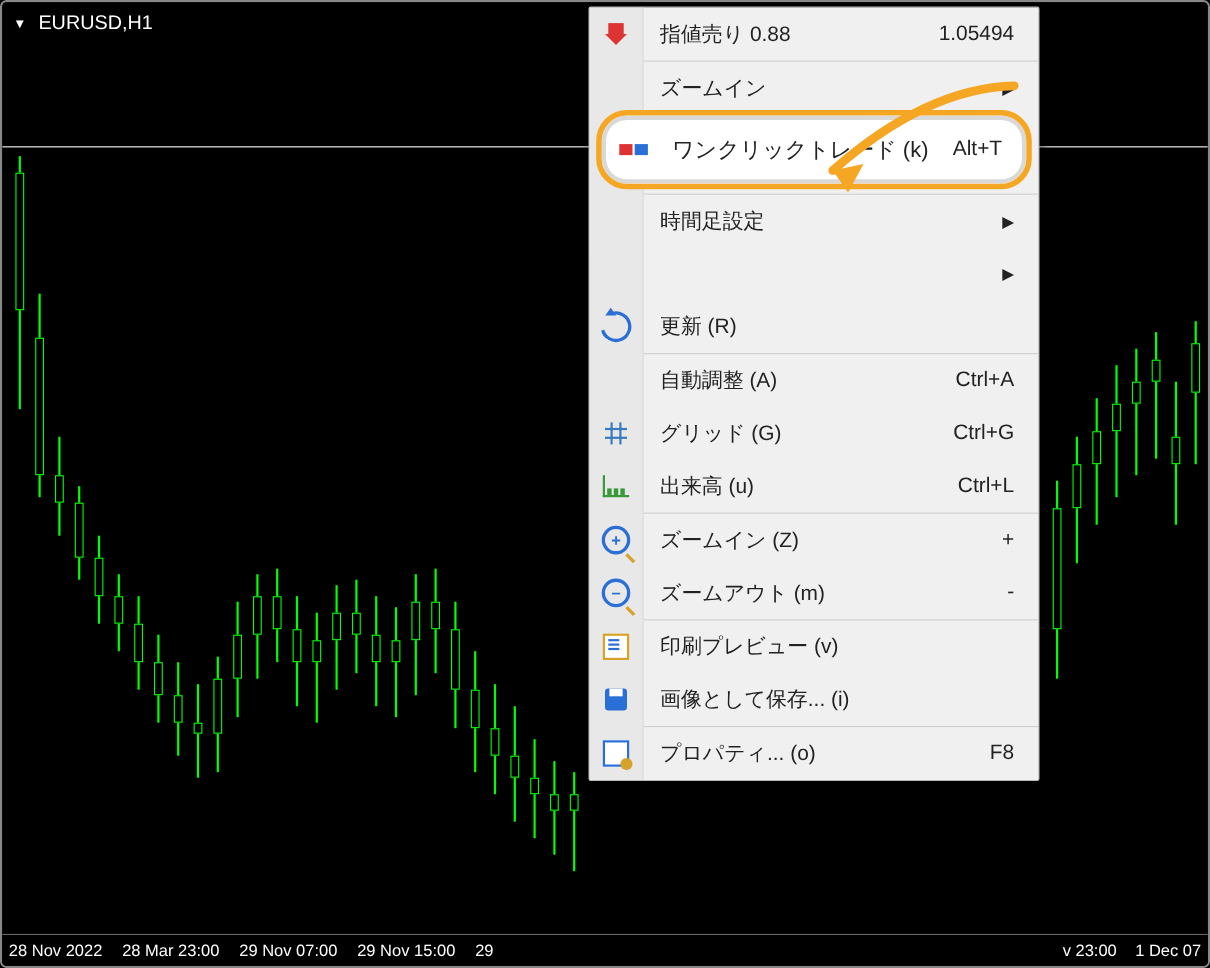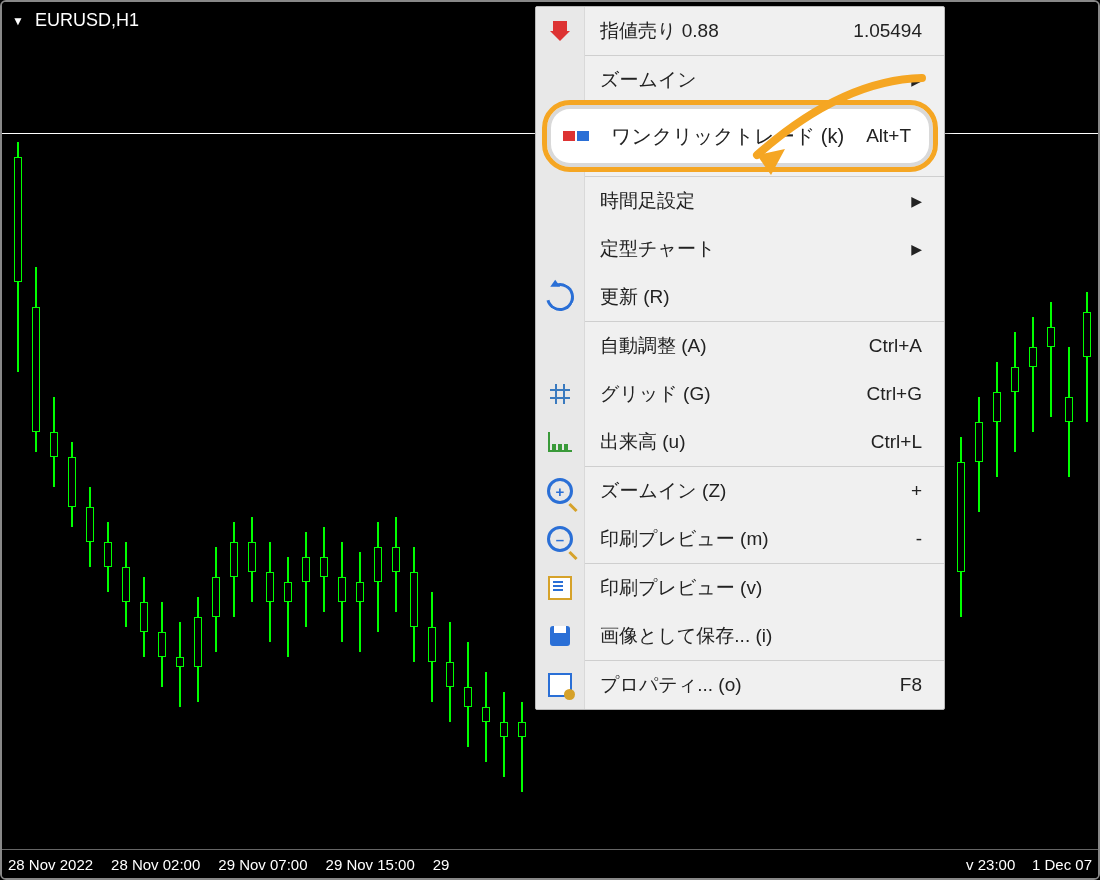--- a/index.html
+++ b/index.html
@@ -222,21 +222,21 @@
           <div class="wick" style="top: 345px; height: 130px;"></div>
           <div class="body" style="top: 395px; height: 25px;"></div>
         </div>
         <div class="c" style="left: 1081px;">
           <div class="wick" style="top: 290px; height: 130px;"></div>
           <div class="body" style="top: 310px; height: 45px; background: rgb(0, 0, 0);"></div>
         </div>
       </div>
     <div class="xaxis">
       <span class="xl">28 Nov 2022</span>
-      <span class="xl">28 Nov 02:00</span>
+      <span class="xl">28 Mar 23:00</span>
       <span class="xl">29 Nov 07:00</span>
       <span class="xl">29 Nov 15:00</span>
       <span class="xl">29</span>
       <span class="xr">
         <span>v 23:00</span>&nbsp;&nbsp;&nbsp;
         <span>1 Dec 07</span>
       </span>
     </div>
   </div>
 
@@ -270,21 +270,20 @@
         </div>
       </div>
       <div class="sep"></div>
       <div class="mi">
         <div class="ic"></div>
         <div class="lbl">時間足設定</div>
         <div class="subm">▶</div>
       </div>
       <div class="mi">
         <div class="ic"></div>
-        <div class="lbl">定型チャート</div>
         <div class="subm">▶</div>
       </div>
       <div class="mi">
         <div class="ic">
           <div class="ico-refresh"></div>
         </div>
         <div class="lbl">更新 (R)</div>
       </div>
       <div class="sep"></div>
       <div class="mi">
@@ -311,21 +310,21 @@
         <div class="ic">
           <div class="ico-zin"></div>
         </div>
         <div class="lbl">ズームイン (Z)</div>
         <div class="sc">+</div>
       </div>
       <div class="mi">
         <div class="ic">
           <div class="ico-zout"></div>
         </div>
-        <div class="lbl">印刷プレビュー (m)</div>
+        <div class="lbl">ズームアウト (m)</div>
         <div class="sc">-</div>
       </div>
       <div class="sep"></div>
       <div class="mi">
         <div class="ic">
           <div class="ico-prev"></div>
         </div>
         <div class="lbl">印刷プレビュー (v)</div>
       </div>
       <div class="mi">

